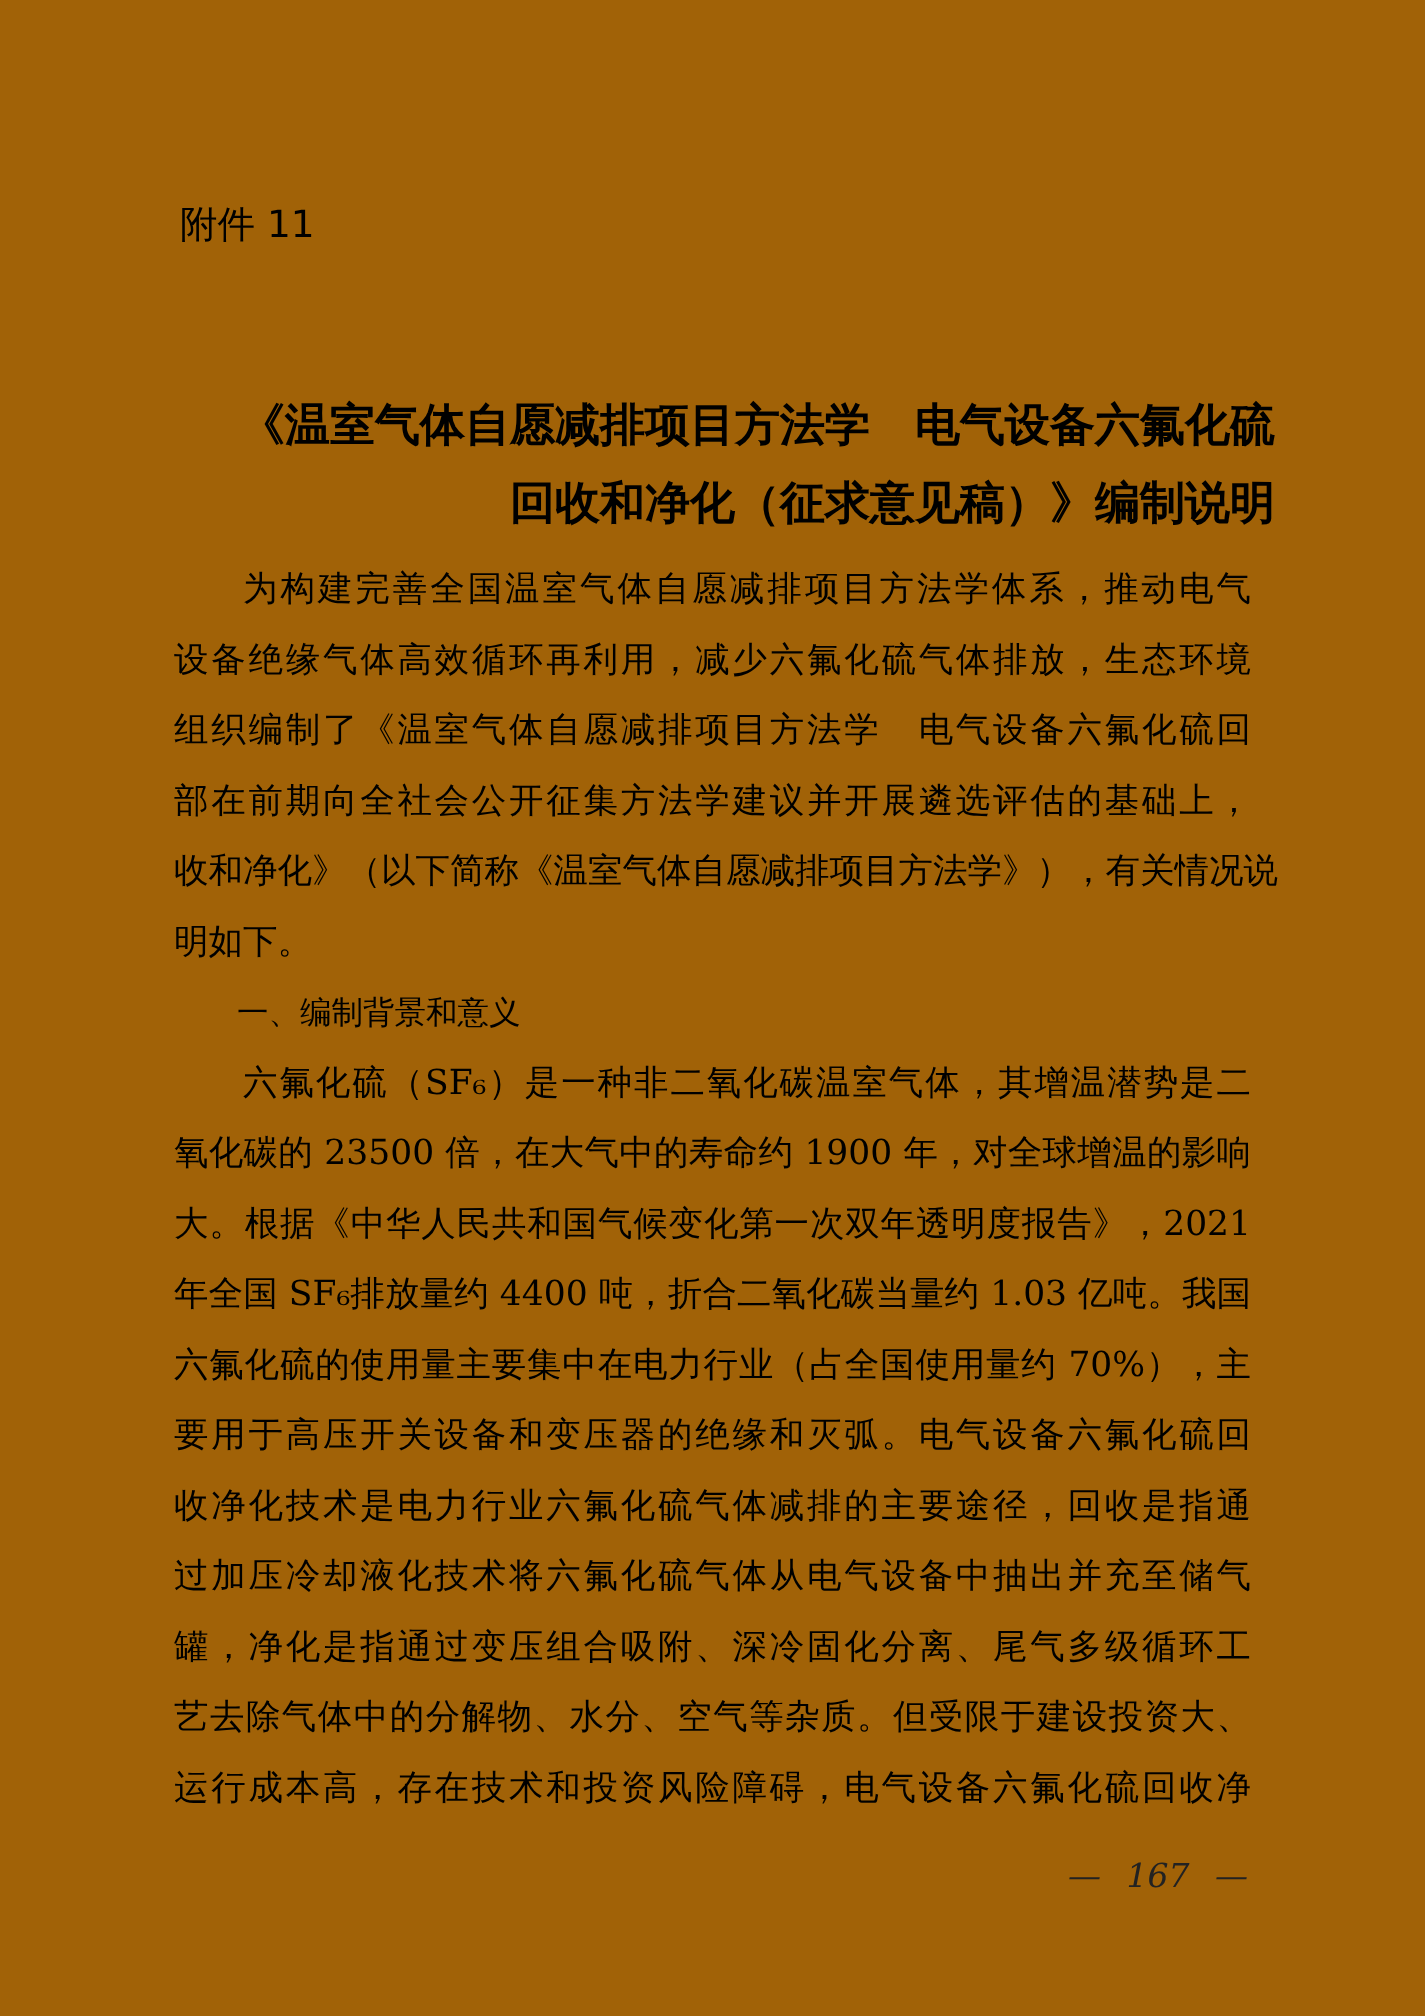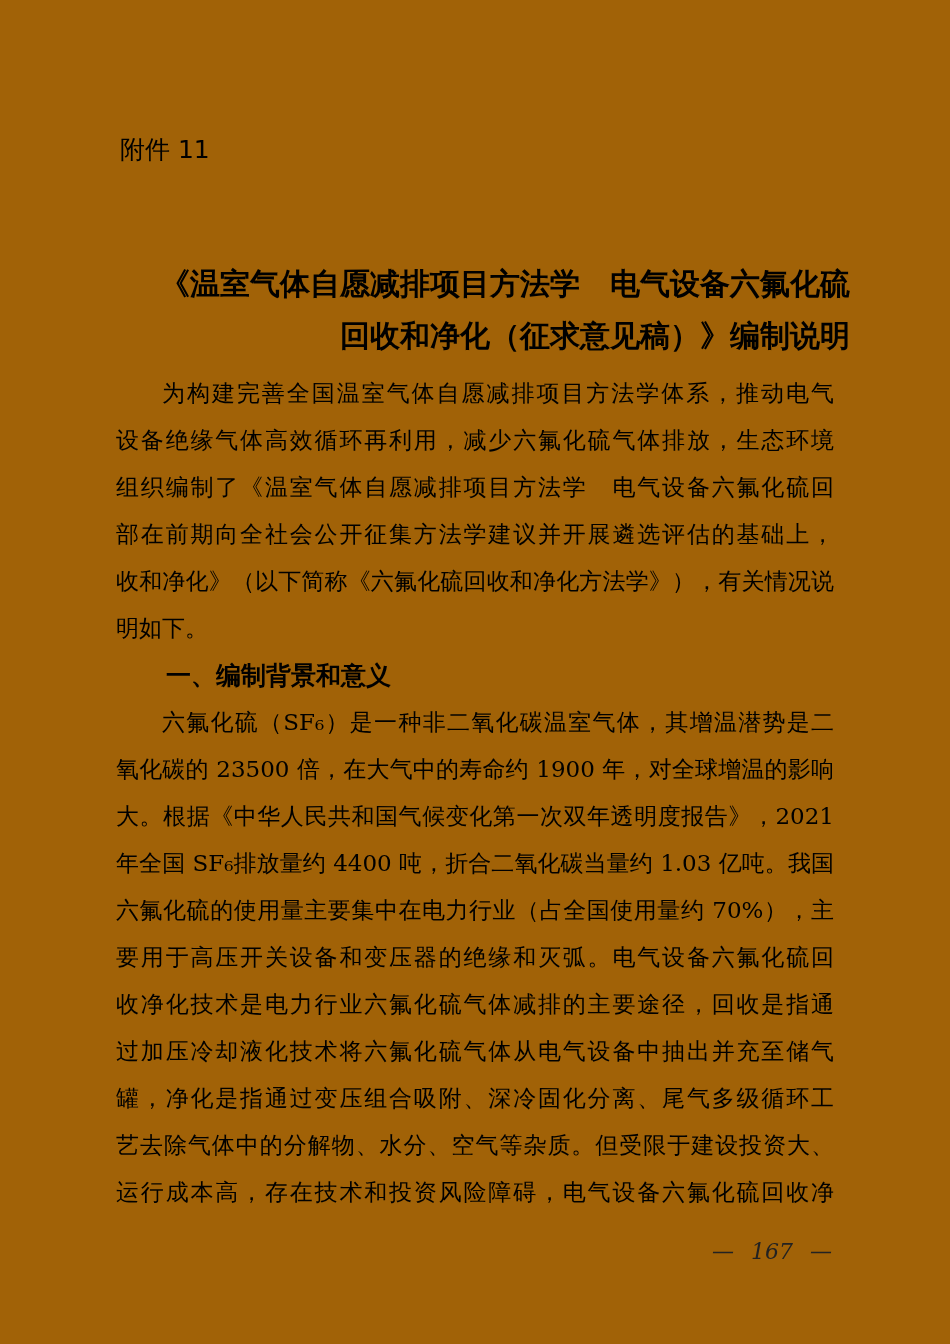--- a/index.html
+++ b/index.html
@@ -58,22 +58,22 @@
     text-indent: 2em;
   }
   .line.para-end {
     text-align: center;
     text-align-last: left;
   }
   .section-heading {
     height: 47px;
     text-indent: 2em;
     font-family: "DejaVu Sans", "Liberation Sans", sans-serif;
-    font-weight: bold;
-    font-size: 25px;
+    font-weight: normal;
+    font-size: 21px;
     line-height: 47px;
     white-space: nowrap;
   }
   .page-number {
     position: absolute;
     right: 118px;
     top: 1238px;
     font-family: "DejaVu Serif", "Liberation Serif", serif;
     font-size: 22px;
     line-height: 28px;
@@ -92,21 +92,21 @@
   <div class="doc-title">
     <div>《温室气体自愿减排项目方法学　电气设备六氟化硫</div>
     <div>回收和净化（征求意见稿）》编制说明</div>
   </div>
 
   <div class="body-block">
     <div class="line indent">为构建完善全国温室气体自愿减排项目方法学体系，推动电气</div>
     <div class="line">设备绝缘气体高效循环再利用，减少六氟化硫气体排放，生态环境</div>
     <div class="line">组织编制了《温室气体自愿减排项目方法学　电气设备六氟化硫回</div>
     <div class="line">部在前期向全社会公开征集方法学建议并开展遴选评估的基础上，</div>
-    <div class="line">收和净化》（以下简称《六氟化硫回收和净化方法学》），有关情况说</div>
+    <div class="line">收和净化》（以下简称《温室气体自愿减排项目方法学》），有关情况说</div>
     <div class="line para-end">明如下。</div>
 
     <div class="section-heading">一、编制背景和意义</div>
 
     <div class="line indent">六氟化硫（SF₆）是一种非二氧化碳温室气体，其增温潜势是二</div>
     <div class="line">氧化碳的 23500 倍，在大气中的寿命约 1900 年，对全球增温的影响</div>
     <div class="line">大。根据《中华人民共和国气候变化第一次双年透明度报告》，2021</div>
     <div class="line">年全国 SF₆排放量约 4400 吨，折合二氧化碳当量约 1.03 亿吨。我国</div>
     <div class="line">六氟化硫的使用量主要集中在电力行业（占全国使用量约 70%），主</div>
     <div class="line">要用于高压开关设备和变压器的绝缘和灭弧。电气设备六氟化硫回</div>

